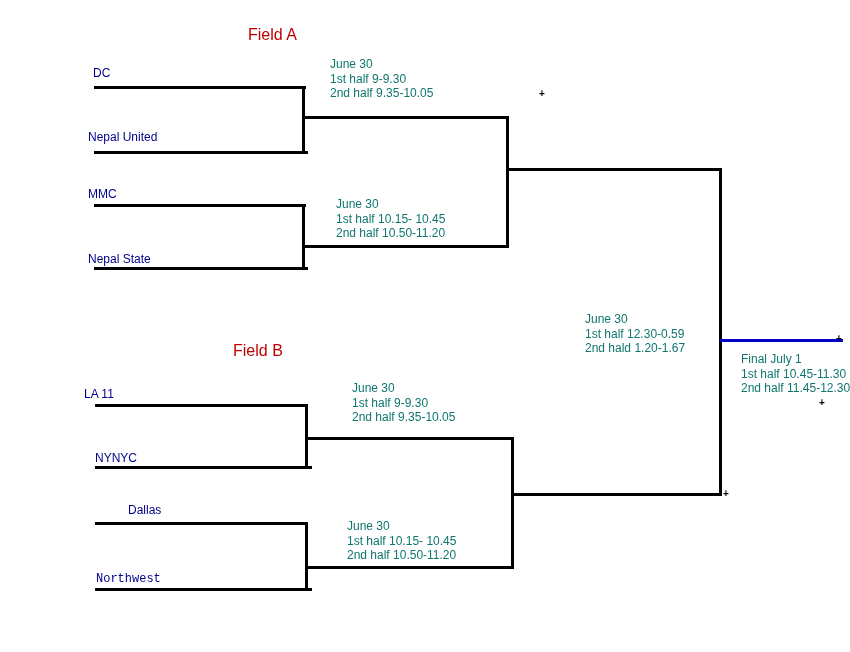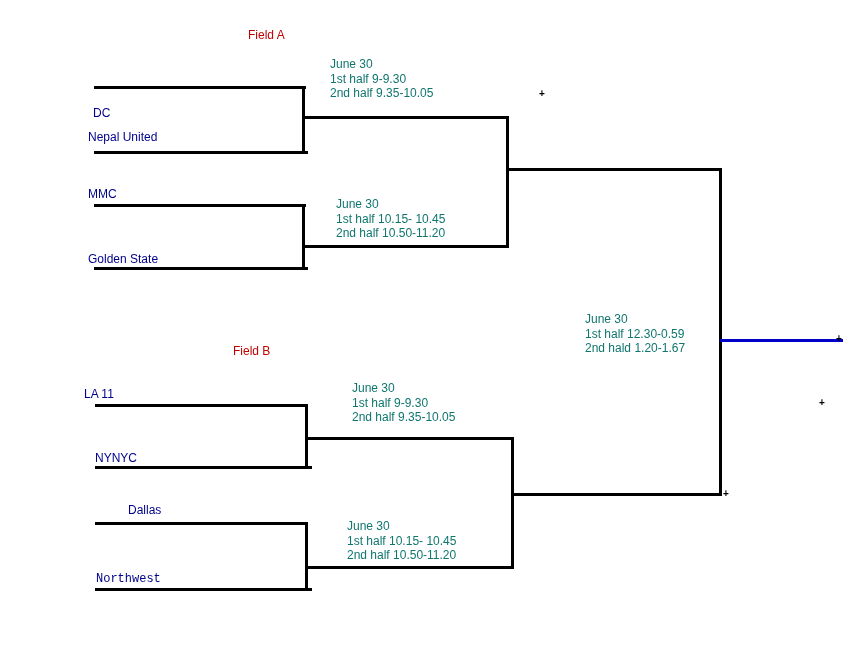--- a/index.html
+++ b/index.html
@@ -18,21 +18,21 @@
   .team {
     position: absolute;
     color: #00008b;
     font-size: 12px;
     line-height: 14px;
     white-space: nowrap;
   }
   .field-label {
     position: absolute;
     color: #c00000;
-    font-size: 12px;
+    font-size: 16px;
     line-height: 14px;
     white-space: nowrap;
   }
   .sched {
     position: absolute;
     color: #0f766e;
     font-size: 12px;
     line-height: 14.5px;
     white-space: nowrap;
   }
@@ -45,34 +45,34 @@
   }
 </style>
 </head>
 <body>
 
 <div class="canvas">
 
   <div class="field-label" style="left:248px; top:28px;">Field A</div>
   <div class="field-label" style="left:233px; top:344px;">Field B</div>
 
-  <div class="team" style="left:93px; top:66px;margin-top:40px;">DC</div>
+  <div class="team" style="left:93px; top:66px;">DC</div>
   <div class="team" style="left:88px; top:130px;">Nepal United</div>
   <div class="ln hl" style="left:94px; top:86px; width:212px;"></div>
   <div class="ln hl" style="left:94px; top:151px; width:214px;"></div>
   <div class="ln vl" style="left:302px; top:86px; height:68px;"></div>
   <div class="ln hl" style="left:302px; top:116px; width:207px;"></div>
   <div class="sched" style="left:330px; top:57px;">
     <div>June 30</div>
     <div>1st half 9-9.30</div>
     <div>2nd half 9.35-10.05</div>
   </div>
 
   <div class="team" style="left:88px; top:187px;">MMC</div>
-  <div class="team" style="left:88px; top:252px;">Golden State</div>
+  <div class="team" style="left:88px; top:252px;">Nepal State</div>
   <div class="ln hl" style="left:94px; top:204px; width:212px;"></div>
   <div class="ln hl" style="left:94px; top:267px; width:214px;"></div>
   <div class="ln vl" style="left:302px; top:204px; height:66px;"></div>
   <div class="ln hl" style="left:302px; top:245px; width:207px;"></div>
   <div class="sched" style="left:336px; top:197px;">
     <div>June 30</div>
     <div>1st half 10.15- 10.45</div>
     <div>2nd half 10.50-11.20</div>
   </div>
 
@@ -108,19 +108,24 @@
 
   <div class="sched" style="left:585px; top:312px;">
     <div>June 30</div>
     <div>1st half 12.30-0.59</div>
     <div>2nd hald 1.20-1.67</div>
   </div>
 
   <div class="ln vl" style="left:719px; top:168px; height:328px;"></div>
   <div class="ln hl blue" style="left:720px; top:339px; width:123px;"></div>
 
+  <div class="sched" style="left:741px; top:352px;">
+    <div>Final July 1</div>
+    <div>1st half 10.45-11.30</div>
+    <div>2nd half 11.45-12.30</div>
+  </div>
 
   <div class="plus" style="left:539px; top:89px;">+</div>
   <div class="plus" style="left:836px; top:334px;">+</div>
   <div class="plus" style="left:819px; top:398px;">+</div>
   <div class="plus" style="left:723px; top:489px;">+</div>
 
 </div>
 
 </body></html>

